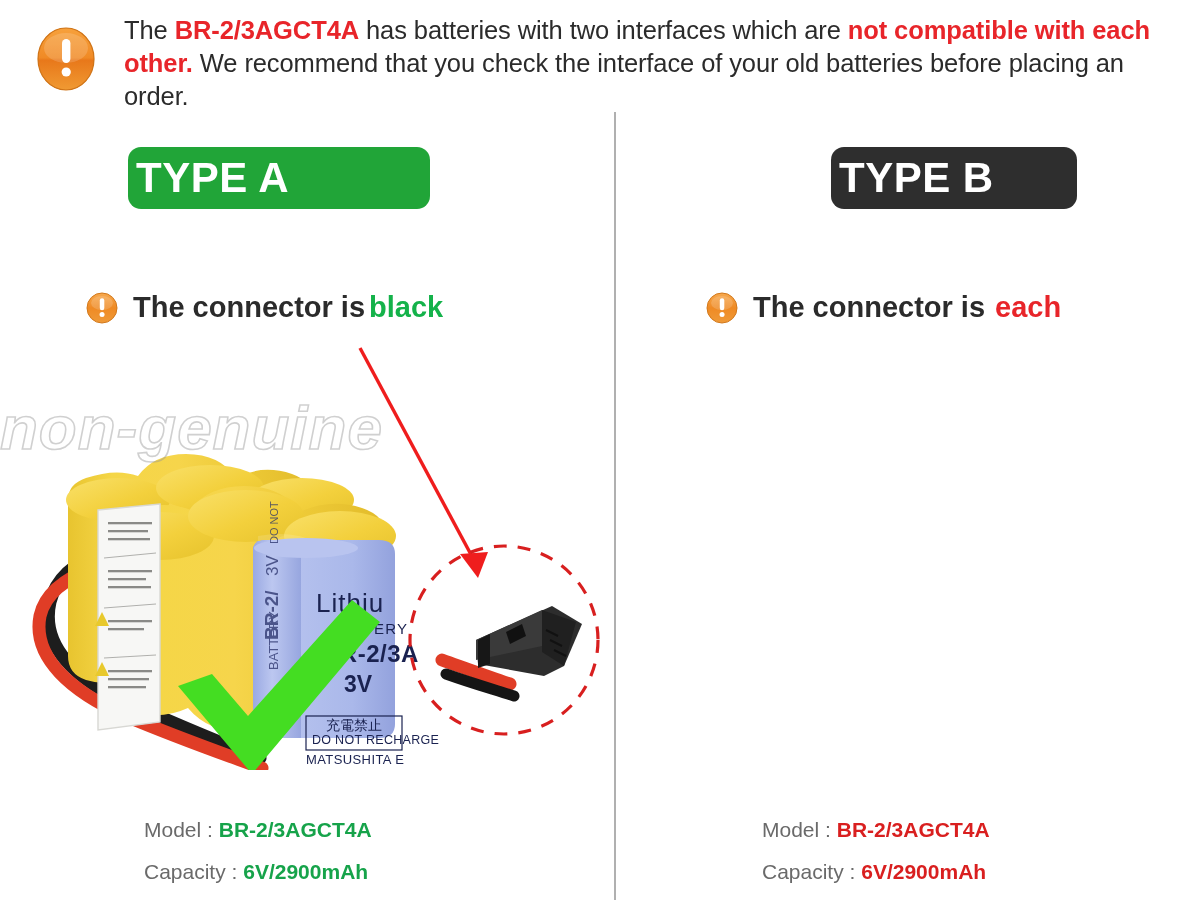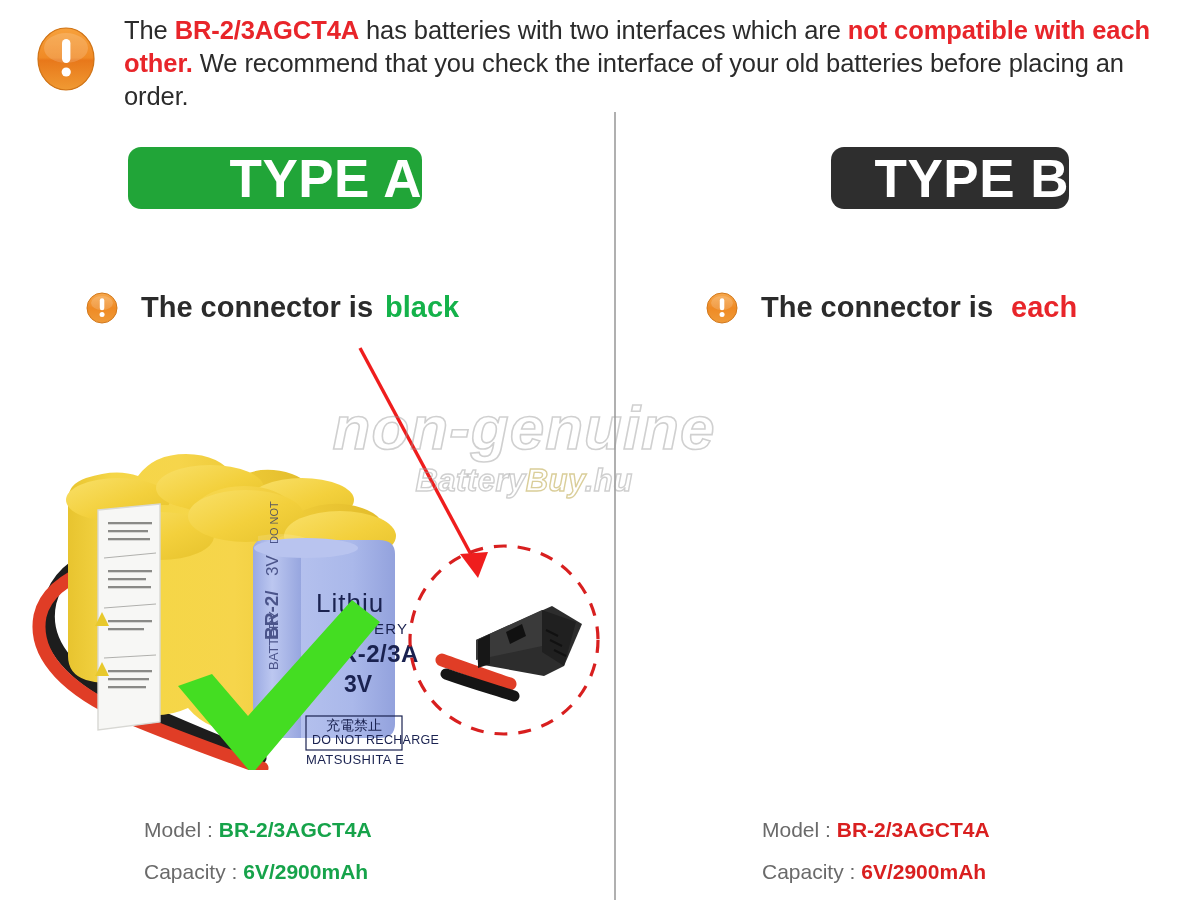--- a/index.html
+++ b/index.html
@@ -30,29 +30,29 @@
     background:#b0b0b0;
   }
 
   
   .panel{position:absolute;top:125px;width:600px;height:775px;}
   .panel-a{left:0;}
   .panel-b{left:616px;}
 
   .type-badge{
     position:absolute;top:22px;height:62px;border-radius:13px;
-    display:flex;align-items:center;justify-content:flex-end;
-    color:#ffffff;font-size:53px;font-weight:bold;letter-spacing:0.5px;
+    display:flex;align-items:center;justify-content:flex-start;
+    color:#ffffff;font-size:42px;font-weight:bold;letter-spacing:0.5px;padding-left:8px;
   }
   .badge-a{left:128px;width:294px;background:#21a538;}
   .badge-b{left:215px;width:238px;background:#2e2e2e;}
 
   .conn-line{
     position:absolute;top:166px;display:flex;align-items:center;
-    font-size:29px;font-weight:bold;color:#2b2b2b;white-space:nowrap;gap:8px;
+    font-size:29px;font-weight:bold;color:#2b2b2b;white-space:nowrap;
   }
   .conn-a{left:86px;}
   .conn-b{left:90px;}
   .conn-line .mini-icon{width:32px;height:32px;margin-right:15px;flex:0 0 auto;}
   .conn-val-green{color:#14b24a;margin-left:4px;}
   .conn-val-red{color:#e8252a;margin-left:10px;}
 
   
   .specs{position:absolute;font-size:21px;line-height:42px;color:#6a6a6a;}
   .specs-a{left:144px;top:684px;}
@@ -62,21 +62,21 @@
   .val-red{color:#d91f1f;}
 
   
   .battery-wrap{position:absolute;}
   .bw-a{left:10px;top:215px;width:590px;height:430px;}
   .battery-svg{width:100%;height:100%;display:block;}
 
   
   .watermark{
     position:absolute;left:0;top:395px;width:1048px;height:115px;
-    pointer-events:none;text-align:center;
+    pointer-events:none;text-align:left;
   }
   .wm-main{
     font-size:62px;font-weight:bold;font-style:italic;letter-spacing:1px;
     color:transparent;
     -webkit-text-stroke:1.6px rgba(150,150,150,0.45);
     line-height:66px;
   }
   .wm-sub{
     font-size:31px;font-weight:bold;font-style:italic;letter-spacing:0.5px;
     color:transparent;
@@ -303,16 +303,15 @@
       </div>
       <div>
         <span>Capacity :</span>
         <b class="val-red">6V/2900mAh</b>
       </div>
     </div>
   </div>
 
   <div class="watermark">
     <div class="wm-main">non-genuine</div>
-    <div class="wm-sub"><span>Battery</span><span class="wm-accent">Buy</span><span>.hu</span></div>
   </div>
 
 </div>
 
 </body></html>

